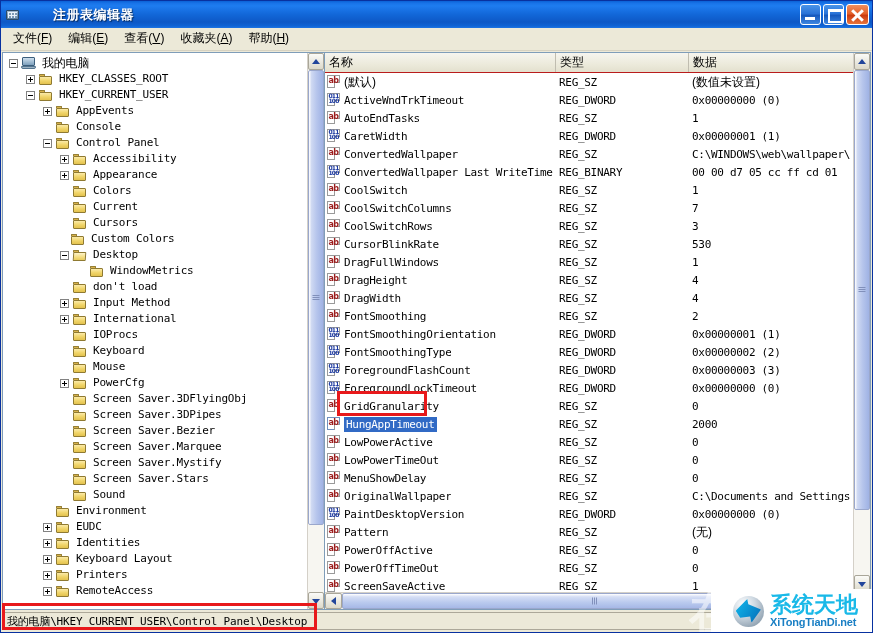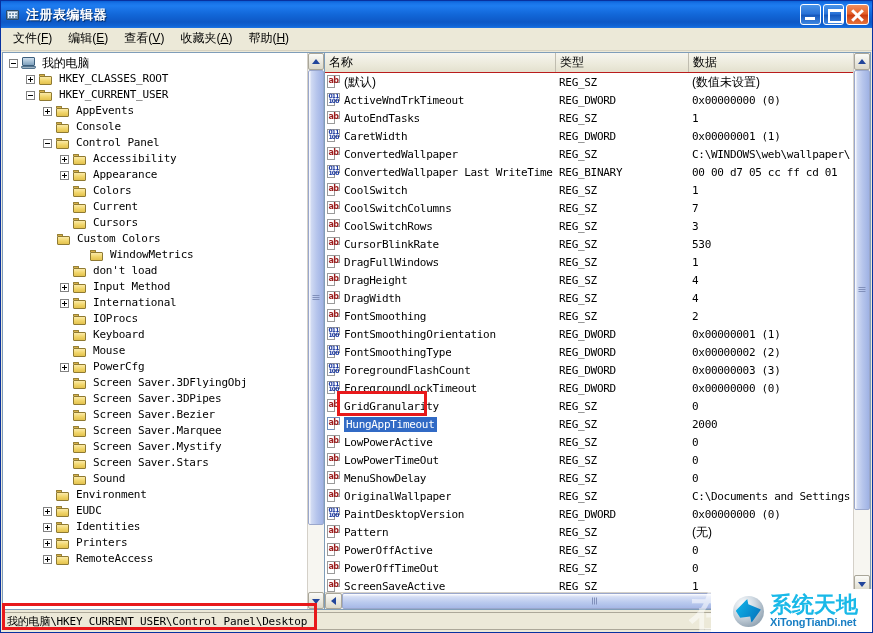--- a/index.html
+++ b/index.html
@@ -30,20 +30,21 @@
   #titlebar {
     height: 27px;
     flex: 0 0 27px;
     background: linear-gradient(to bottom,
         #0b61d6 0%, #1873e8 8%, #1e7cf0 18%,
         #1267d8 50%, #0d58c6 78%, #0f63d4 92%, #1d74e4 100%);
     display: flex;
     align-items: center;
     padding: 0 2px 0 4px;
     position: relative;
+    gap: 27px;
   }
   #title-icon {
     width: 16px; height: 16px;
     margin-right: 5px;
     position: relative;
     flex: 0 0 16px;
   }
   #title-icon .reg-body {
     position: absolute; left: 1px; top: 3px;
     width: 13px; height: 10px;
@@ -650,27 +651,35 @@
               <span class="tlabel">Current</span>
             </div>
             <div class="tnode" style="padding-left: 57px;">
               <span class="expander none"></span>
               <span class="folder">
                 <span class="f-tab"></span>
                 <span class="f-body"></span>
               </span>
               <span class="tlabel">Cursors</span>
             </div>
-            <div class="tnode" style="padding-left: 41px;">
+            <div class="tnode" style="padding-left: 55px;">
               <span class="expander none"></span>
               <span class="folder">
                 <span class="f-tab"></span>
                 <span class="f-body"></span>
               </span>
               <span class="tlabel">Custom Colors</span>
+            </div>
+            <div class="tnode" style="padding-left: 57px;">
+              <span class="expander minus"></span>
+              <span class="folder open">
+                <span class="f-tab"></span>
+                <span class="f-body"></span>
+              </span>
+              <span class="tlabel">Desktop</span>
             </div>
             <div class="tnode" style="padding-left: 74px;">
               <span class="expander none"></span>
               <span class="folder">
                 <span class="f-tab"></span>
                 <span class="f-body"></span>
               </span>
               <span class="tlabel">WindowMetrics</span>
             </div>
             <div class="tnode" style="padding-left: 57px;">
@@ -801,20 +810,28 @@
               </span>
               <span class="tlabel">EUDC</span>
             </div>
             <div class="tnode" style="padding-left: 40px;">
               <span class="expander plus"></span>
               <span class="folder">
                 <span class="f-tab"></span>
                 <span class="f-body"></span>
               </span>
               <span class="tlabel">Identities</span>
+            </div>
+            <div class="tnode" style="padding-left: 40px;">
+              <span class="expander plus"></span>
+              <span class="folder">
+                <span class="f-tab"></span>
+                <span class="f-body"></span>
+              </span>
+              <span class="tlabel">Keyboard Layout</span>
             </div>
             <div class="tnode" style="padding-left: 40px;">
               <span class="expander plus"></span>
               <span class="folder">
                 <span class="f-tab"></span>
                 <span class="f-body"></span>
               </span>
               <span class="tlabel">Printers</span>
             </div>
             <div class="tnode" style="padding-left: 40px;">

